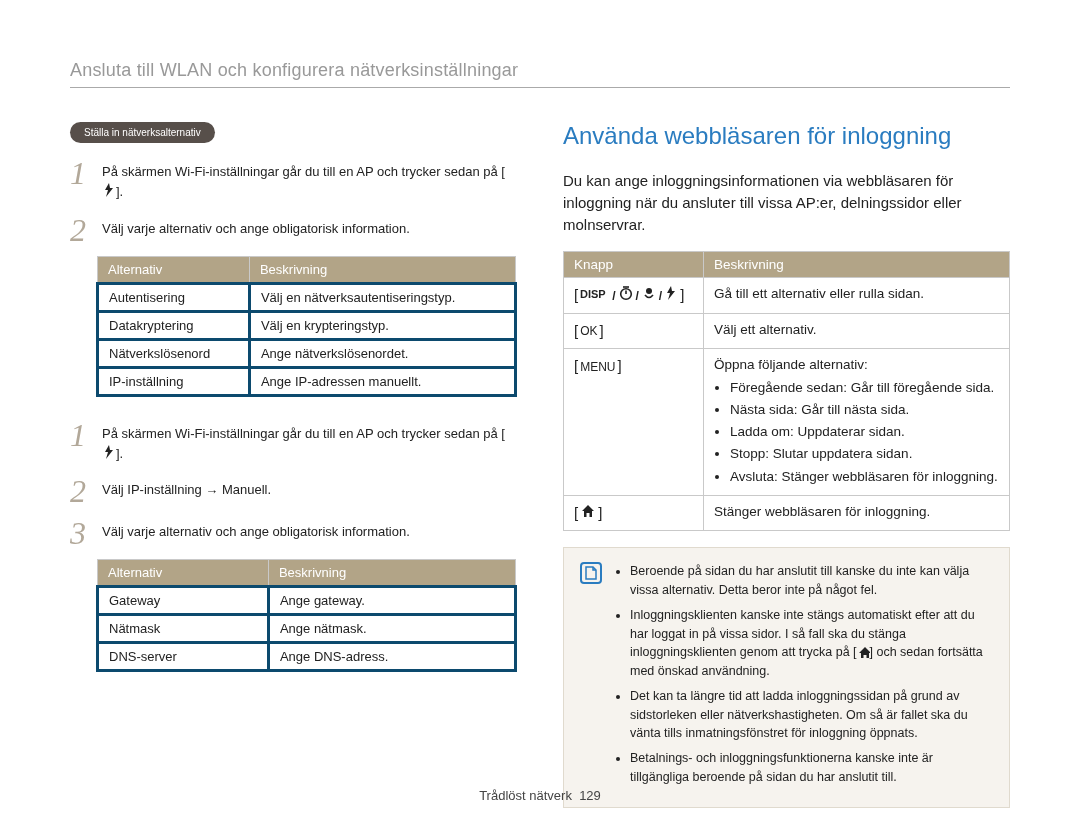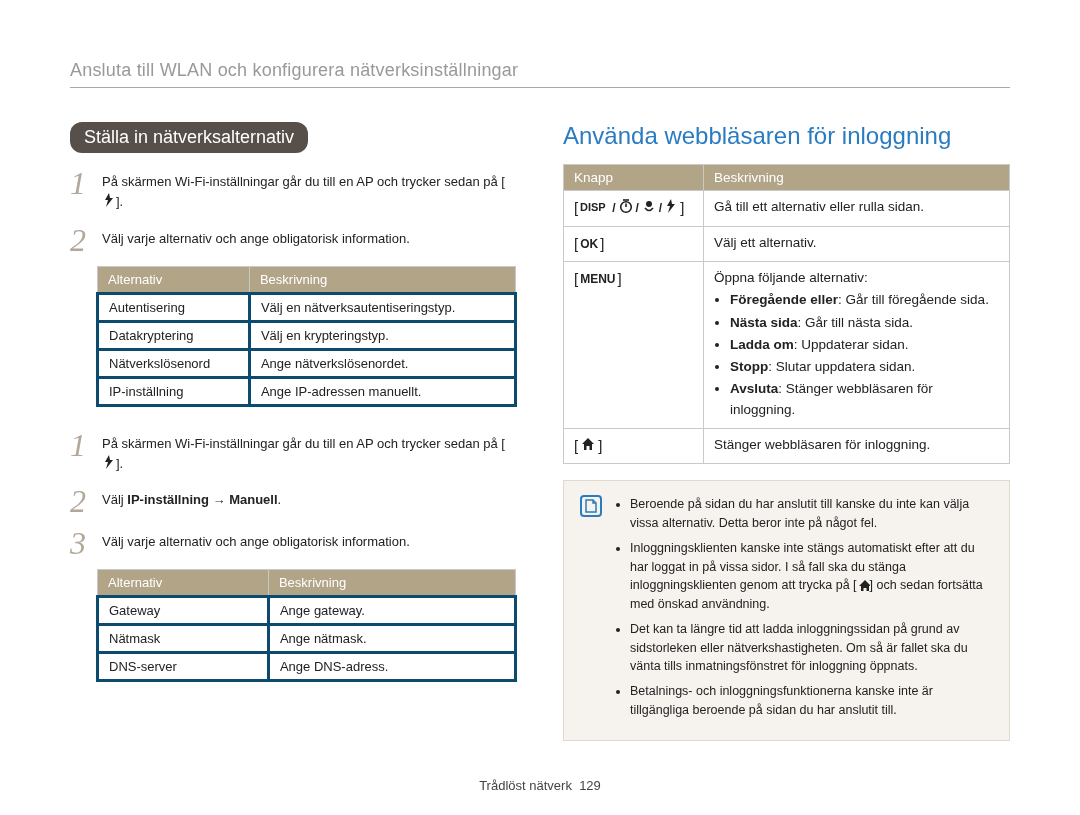--- a/index.html
+++ b/index.html
@@ -25,21 +25,21 @@
   }
   .columns {
     display: flex;
     gap: 46px;
   }
   .col { flex: 1 1 0; }
   .pill {
     display: inline-block;
     background: #574f4a;
     color: #fff;
-    font-size: 18px;
+    font-size: 10px;
     padding: 5px 14px;
     border-radius: 12px;
     margin-bottom: 14px;
   }
   .step {
     display: flex;
     gap: 10px;
     margin-bottom: 10px;
   }
   .step-num {
@@ -72,21 +72,21 @@
   }
   table.opts td {
     border: 3px solid #0c4a6e;
     padding: 5px 10px;
     vertical-align: top;
   }
   .right-title {
     color: #2a7cc0;
     font-size: 24px;
     font-weight: 400;
-    margin-bottom: 14px;
+    margin-bottom: 20px;
   }
   .right-intro {
     font-size: 15px;
     line-height: 1.45;
     margin-bottom: 16px;
   }
   table.btns {
     border-collapse: collapse;
     font-size: 13.5px;
     width: 100%;
@@ -133,28 +133,28 @@
     border: 2px solid #2a7cc0;
     border-radius: 4px;
     display: flex;
     align-items: center;
     justify-content: center;
   }
   .notebox ul { list-style: disc; padding-left: 16px; }
   .notebox li { margin-bottom: 6px; }
   .footer {
     position: absolute;
-    bottom: 22px;
+    bottom: 12px;
     width: 100%;
     text-align: center;
     font-size: 13px;
     color: #444;
   }
   .svg-icon { display:inline-block; vertical-align: -2px; }
-  b { font-weight: bold; text-align: right; }
+  b { font-weight: normal; text-align: right; }
 </style>
 </head>
 <body>
 
 <svg width="0" height="0" style="position:absolute">
   <defs>
     <g id="i-flash">
         <path d="M7 1 L3 8 L6 8 L4 15 L11 6 L8 6 Z" fill="currentColor"></path>
       </g>
     <g id="i-timer">
@@ -265,20 +265,21 @@
         <tr>
               <td>DNS-server</td>
               <td>Ange DNS-adress.</td>
             </tr>
       </tbody>
         </table>
     </div>
 
     <div class="col">
       <div class="right-title">Använda webbläsaren för inloggning</div>
+      <p class="right-intro">Du kan ange inloggningsinformationen via webbläsaren för inloggning när du ansluter till vissa AP:er, delningssidor eller molnservrar.</p>
 
       <table class="btns">
         <tbody>
             <tr>
           <th>Knapp</th>
           <th>Beskrivning</th>
         </tr>
         <tr>
           <td>
             <span class="keycap">
@@ -307,21 +308,21 @@
         </tr>
         <tr>
           <td><span class="keycap">
                   <span class="bracket">[</span>
                   <b>MENU</b>
                   <span class="bracket">]</span>
                 </span></td>
           <td>
             <span>Öppna följande alternativ:</span>
             <ul class="sub">
-              <li><b>Föregående eller</b><span>: Går till föregående sida.</span></li>
+              <li><b>Föregående sedan</b><span>: Går till föregående sida.</span></li>
               <li><b>Nästa sida</b><span>: Går till nästa sida.</span></li>
               <li><b>Ladda om</b><span>: Uppdaterar sidan.</span></li>
               <li><b>Stopp</b><span>: Slutar uppdatera sidan.</span></li>
               <li><b>Avsluta</b><span>: Stänger webbläsaren för inloggning.</span></li>
             </ul>
           </td>
         </tr>
         <tr>
           <td><span class="keycap">
                   <span class="bracket">[</span>

